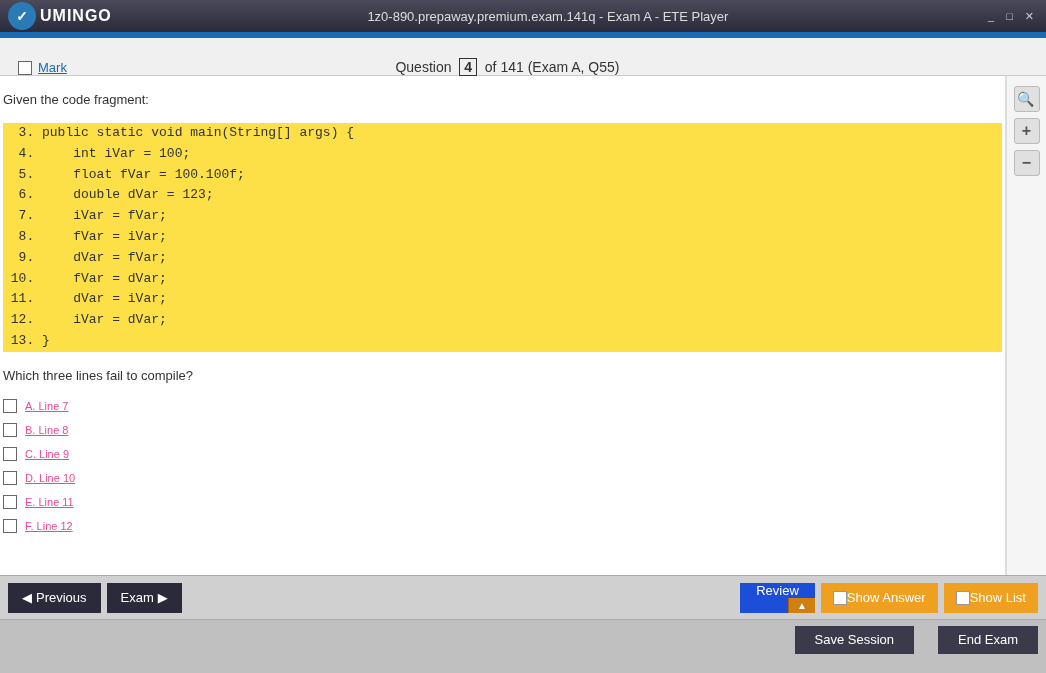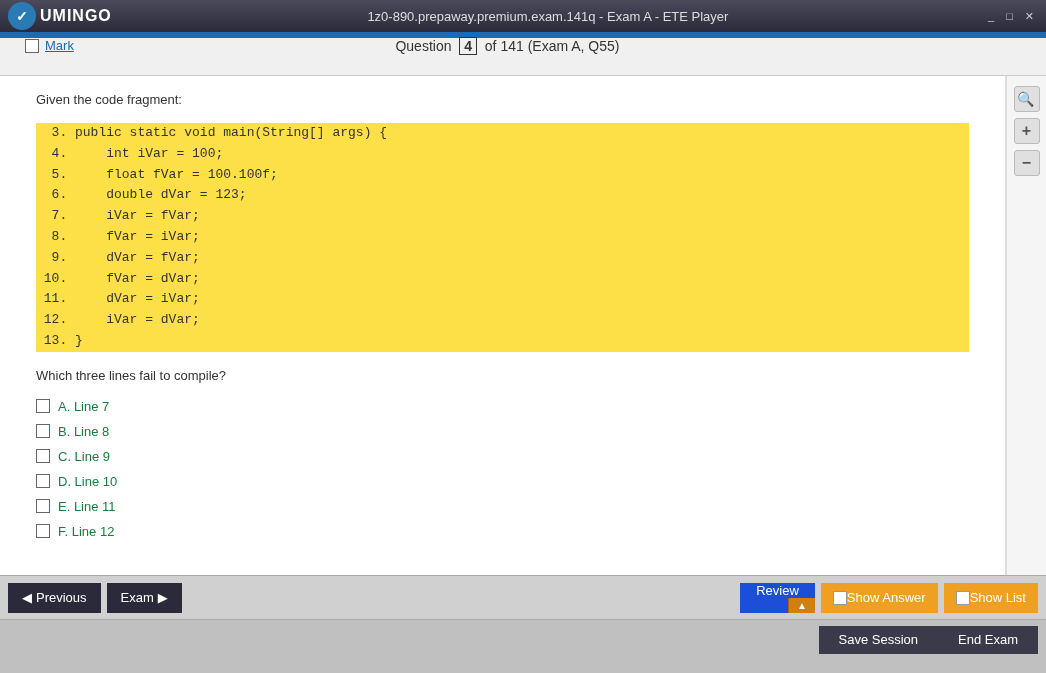--- a/index.html
+++ b/index.html
@@ -27,41 +27,41 @@
     .logo-text { color: white; font-size: 16px; font-weight: bold; letter-spacing: 1px; }
 
     
     .blue-stripe { height: 6px; background: #1a6bb5; }
 
     
     .header-row {
       background: #f0f0f0;
       height: 38px;
       display: flex;
-      align-items: flex-start;
+      align-items: flex-end;
       justify-content: space-between;
-      padding: 0 25px;
+      padding: 0 18px;
       border-bottom: 1px solid #ccc;
     }
     .mark-container { display: flex; align-items: center; gap: 6px; }
     .mark-checkbox { width: 14px; height: 14px; border: 1px solid #666; background: white; cursor: pointer; }
     .mark-label { color: #1a6bb5; text-decoration: underline; cursor: pointer; font-size: 13px; }
     .question-info { font-size: 14px; color: #333; }
     .question-info .q-num { font-weight: bold; border: 1px solid #333; padding: 0 4px; }
 
     
     .main-content {
       background: white;
       height: 499px;
       display: flex;
       overflow: hidden;
     }
     .question-area {
       flex: 1;
-      padding: 16px 36px;
+      padding: 16px 3px;
       overflow-y: auto;
       border-right: 1px solid #ddd;
     }
     .right-panel {
       width: 40px;
       background: #f5f5f5;
       display: flex;
       flex-direction: column;
       align-items: center;
       padding-top: 10px;
@@ -80,21 +80,21 @@
       white-space: pre;
     }
     .question-prompt { font-size: 13px; color: #333; margin-bottom: 16px; }
     .option-row {
       display: flex;
       align-items: center;
       gap: 8px;
       margin-bottom: 10px;
     }
     .option-checkbox { width: 14px; height: 14px; border: 1px solid #666; background: white; cursor: pointer; flex-shrink: 0; }
-    .option-label { font-size: 13px; color: #15803d; }
+    .option-label { font-size: 11px; color: #ec4899; text-decoration: underline; }
 
     
     .bottom-toolbar {
       background: #d0d0d0;
       height: 44px;
       display: flex;
       align-items: center;
       padding: 0 8px;
       gap: 6px;
       border-top: 1px solid #aaa;
@@ -142,21 +142,21 @@
     .btn-checkbox { width: 14px; height: 14px; background: white; border: 1px solid #999; flex-shrink: 0; }
 
     
     .action-bar {
       background: #c0c0c0;
       height: 40px;
       display: flex;
       align-items: center;
       justify-content: flex-end;
       padding: 0 8px;
-      gap: 0;
+      gap: 24px;
       border-top: 1px solid #aaa;
     }
     .action-btn {
       height: 28px;
       padding: 0 20px;
       background: #3a3a4a;
       color: white;
       border: none;
       cursor: pointer;
       font-size: 13px;

